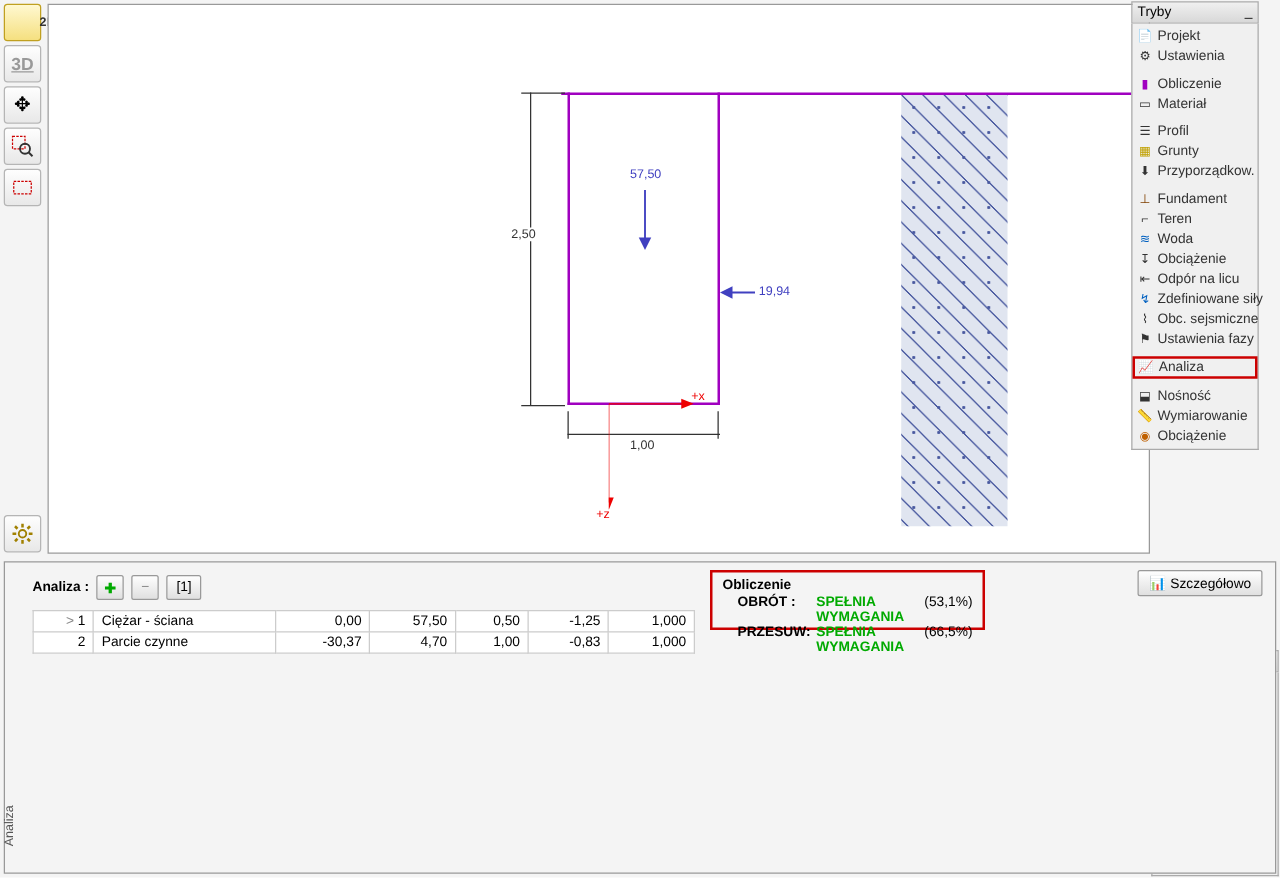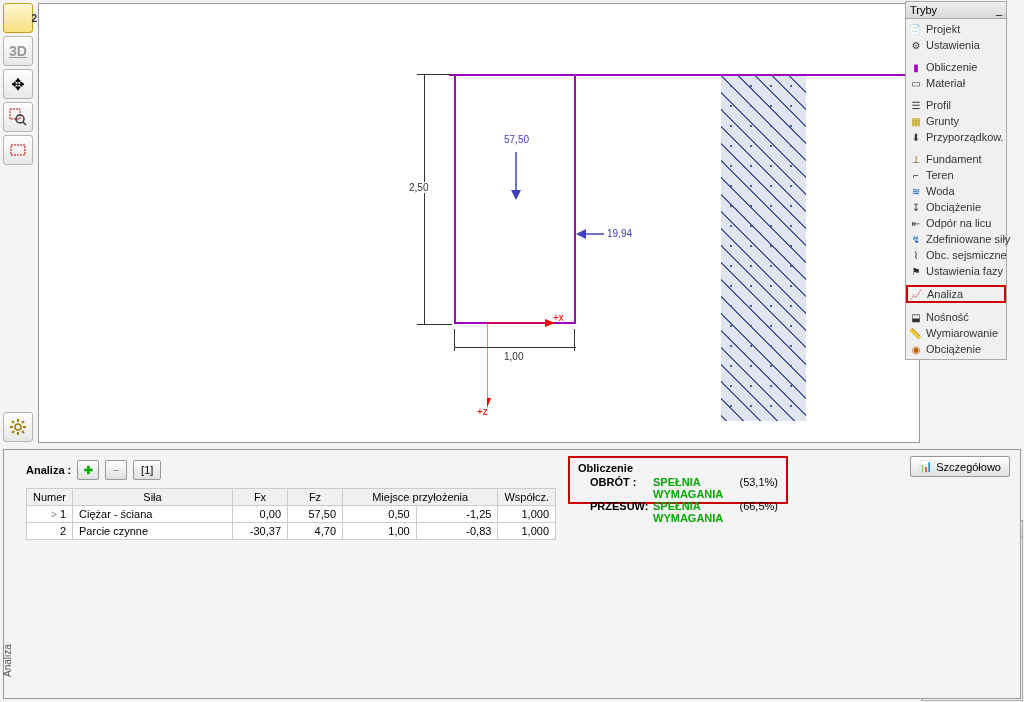--- a/index.html
+++ b/index.html
@@ -298,28 +298,20 @@
         </div>
       <div class="small-btn">
           <span style="color:#888;">−</span>
         </div>
       <div class="small-btn" style="width:28px;">
           <span>[1]</span>
         </div>
     </div>
     <table class="data-table">
       <thead>
-        <tr>
-          <th style="width:42px;">Numer</th>
-          <th style="width:160px;">Siła</th>
-          <th style="width:55px;">Fx</th>
-          <th style="width:55px;">Fz</th>
-          <th colspan="2">Miejsce przyłożenia</th>
-          <th style="width:55px;">Współcz.</th>
-        </tr>
       </thead>
       <tbody id="table-body">
           <tr>
             <td class="right"><span style="color:#888">&gt;</span> 1</td>
   <td class="left">Ciężar - ściana</td>
   <td class="right">0,00</td>
   <td class="right">57,50</td>
   <td class="right">0,50</td>
   <td class="right">-1,25</td>
   <td class="right">1,000</td>

